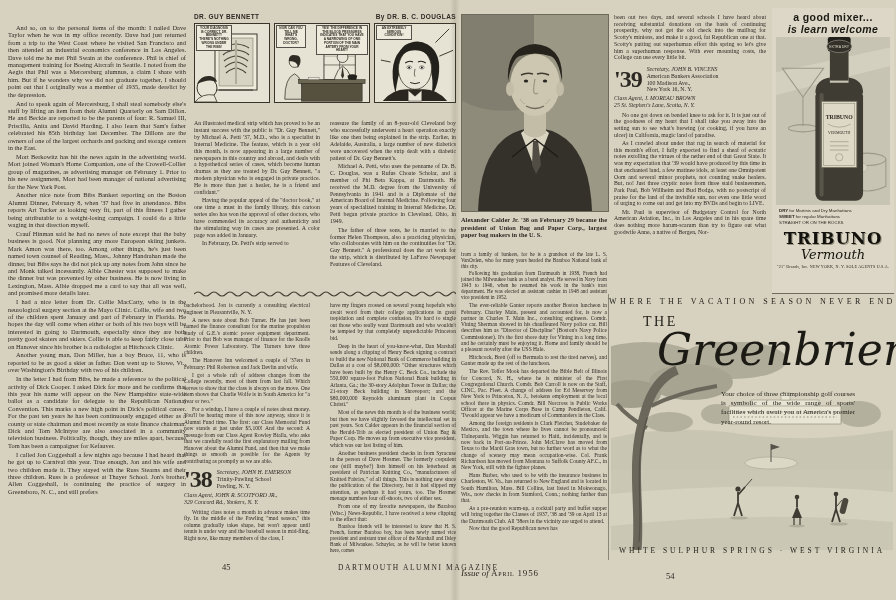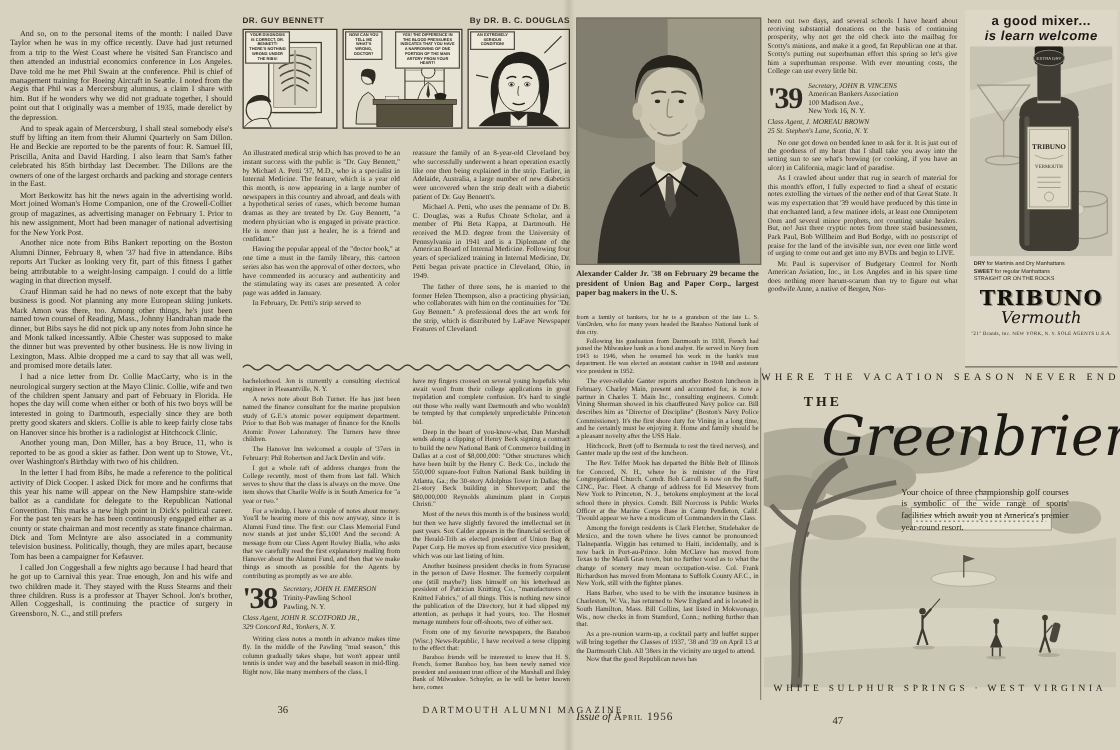--- a/index.html
+++ b/index.html
@@ -51,21 +51,21 @@
   .trib-usage{font-family:"Liberation Sans",sans-serif;font-size:4.4px;line-height:6px;margin-top:3px;padding-left:4px;}
   .trib-usage b{font-weight:bold;}
   .trib-logo{font-family:"DejaVu Serif",serif;font-weight:bold;font-size:16.5px;letter-spacing:1px;
     text-align:center;color:#13110d;text-shadow:1.1px 1.1px 0 #97937f;margin-top:3px;}
   .trib-script{font-family:"DejaVu Serif",serif;font-style:italic;font-size:13px;text-align:center;
     margin-top:-1px;color:#16140f;}
   .trib-agents{font-size:4.1px;text-align:center;letter-spacing:.2px;margin-top:2px;}
   
   .greenbrier{border-left:1px solid #8a8678;box-sizing:border-box;}
   .gb-tagline{text-align:center;font-size:8px;letter-spacing:3.4px;color:#23211a;white-space:nowrap;}
-  .gb-the{font-size:11px;letter-spacing:2.5px;font-weight:bold;color:#23211a;}
+  .gb-the{font-size:14px;letter-spacing:2.5px;font-weight:normal;color:#23211a;}
   .gb-name{font-family:"DejaVu Serif",serif;font-style:italic;font-size:44px;line-height:40px;color:#1c1a14;}
   .gb-body{font-size:7px;line-height:9.2px;text-align:justify;color:#26241d;}
   .gb-loc{text-align:center;font-size:7.5px;letter-spacing:3px;color:#23211a;white-space:nowrap;}
   .gutter{background:linear-gradient(90deg,rgba(90,80,60,0) 0%,rgba(90,80,60,.16) 50%,rgba(90,80,60,0) 100%);}
 </style>
 </head>
 <body>
 
 <div class="abs textcol c1" style="left:8px;top:24px;width:178px;height:552px;">
   <p>And so, on to the personal items of the month: I nailed Dave Taylor when he was in my office recently. Dave had just returned from a trip to the West Coast where he visited San Francisco and then attended an industrial economics conference in Los Angeles. Dave told me he met Phil Swain at the conference. Phil is chief of management training for Boeing Aircraft in Seattle. I noted from the Aegis that Phil was a Mercersburg alumnus, a claim I share with him. But if he wonders why we did not graduate together, I should point out that I originally was a member of 1935, made derelict by the depression.</p>
@@ -151,21 +151,21 @@
   <p>Michael A. Petti, who uses the penname of Dr. B. C. Douglas, was a Rufus Choate Scholar, and a member of Phi Beta Kappa, at Dartmouth. He received the M.D. degree from the University of Pennsylvania in 1941 and is a Diplomate of the American Board of Internal Medicine. Following four years of specialized training in Internal Medicine, Dr. Petti began private practice in Cleveland, Ohio, in 1949.</p>
   <p>The father of three sons, he is married to the former Helen Thompson, also a practicing physician, who collaborates with him on the continuities for "Dr. Guy Bennett." A professional does the art work for the strip, which is distributed by LaFave Newspaper Features of Cleveland.</p>
 </div>
 
 <div class="abs squiggle" style="left:194px;top:290px;width:262px;height:8px;">
   <svg width="262" height="8" viewBox="0 0 262 8">
     <path d="M0 4 Q4 0 8 4 T16 4 T24 4 T32 4 T40 4 T48 4 T56 4 T64 4 T72 4 T80 4 T88 4 T96 4 T104 4 T112 4 T120 4 T128 4 T136 4 T144 4 T152 4 T160 4 T168 4 T176 4 T184 4 T192 4 T200 4 T208 4 T216 4 T224 4 T232 4 T240 4 T248 4 T256 4 T262 4" stroke="#444033" stroke-width="1.1" fill="none"></path>
   </svg>
 </div>
 
-<div class="abs textcol cbot" style="left:194px;top:302px;width:126px;height:256px;">
+<div class="abs textcol cbot" style="left:184px;top:302px;width:126px;height:256px;">
   <p class="cont">bachelorhood. Jon is currently a consulting electrical engineer in Pleasantville, N. Y.</p>
   <p>A news note about Bob Turner. He has just been named the finance consultant for the marine propulsion study of G.E.'s atomic power equipment department. Prior to that Bob was manager of finance for the Knolls Atomic Power Laboratory. The Turners have three children.</p>
   <p>The Hanover Inn welcomed a couple of '37ers in February: Phil Robertson and Jack Devlin and wife.</p>
   <p>I got a whole raft of address changes from the College recently, most of them from last fall. Which serves to show that the class is always on the move. One item shows that Charlie Wolfe is in South America for "a year or two."</p>
   <p>For a windup, I have a couple of notes about money. You'll be hearing more of this now anyway, since it is Alumni Fund time. The first: our Class Memorial Fund now stands at just under $5,100! And the second: A message from our Class Agent Rowley Bialla, who asks that we carefully read the first explanatory mailing from Hanover about the Alumni Fund, and then that we make things as smooth as possible for the Agents by contributing as promptly as we are able.</p>
   <div class="class-head">
     <span class="class-year">'38</span>
     <span class="class-info">
       <div class="lbl">Secretary, JOHN H. EMERSON</div>
       <div>Trinity-Pawling School</div>
@@ -181,21 +181,21 @@
 
 <div class="abs textcol cbot" style="left:330px;top:302px;width:126px;height:256px;">
   <p class="cont">have my fingers crossed on several young hopefuls who await word from their college applications in great trepidation and complete confusion. It's hard to single out those who really want Dartmouth and who wouldn't be tempted by that completely unpredictable Princeton bid.</p>
   <p>Deep in the heart of you-know-what, Dan Marshall sends along a clipping of Henry Beck signing a contract to build the new National Bank of Commerce building in Dallas at a cost of $8,000,000: "Other structures which have been built by the Henry C. Beck Co., include the 550,000 square-foot Fulton National Bank building in Atlanta, Ga.; the 30-story Adolphus Tower in Dallas; the 21-story Beck building in Shreveport; and the $80,000,000 Reynolds aluminum plant in Corpus Christi."</p>
   <p>Most of the news this month is of the business world; but then we have slightly favored the intellectual set in past years. Sox Calder appears in the financial section of the Herald-Trib as elected president of Union Bag &amp; Paper Corp. He moves up from executive vice president, which was our last listing of him.</p>
   <p>Another business president checks in from Syracuse in the person of Dave Hosmer. The formerly corpulent one (still maybe?) lists himself on his letterhead as president of Patrician Knitting Co., "manufacturers of Knitted Fabrics," of all things. This is nothing new since the publication of the Directory, but it had slipped my attention, as perhaps it had yours, too. The Hosmer menage numbers four off-shoots, two of either sex.</p>
   <p>From one of my favorite newspapers, the Baraboo (Wisc.) News-Republic, I have received a terse clipping to the effect that:</p>
   <p class="smallq">Baraboo friends will be interested to know that H. S. French, former Baraboo boy, has been newly named vice president and assistant trust officer of the Marshall and Ilsley Bank of Milwaukee. Schuyler, as he will be better known here, comes</p>
 </div>
 
-<div class="abs pgnum" style="left:222px;top:562px;">36</div>
+<div class="abs pgnum" style="left:222px;top:562px;">45</div>
 <div class="abs mag-footer" style="left:338px;top:563px;">DARTMOUTH ALUMNI MAGAZINE</div>
 
 <div class="abs gutter" style="left:450px;top:0;width:10px;height:600px;"></div>
 
 <div class="abs photo-frame" style="left:461px;top:14px;width:146px;height:196px;">
   <svg viewBox="0 0 146 196" width="146" height="196">
     <rect width="146" height="196" fill="#8f8b7b"></rect>
     <rect x="72" width="74" height="196" fill="#9c9886"></rect>
     <path d="M0 0 h72 v92 q-42 10 -72 -6z" fill="#827e6f"></path>
     <path d="M16 196 q2 -52 26 -72 q14 -11 31 -11 q17 0 31 11 q24 20 26 72z" fill="#34312a"></path>
@@ -331,13 +331,13 @@
     <span class="gb-name" style="margin-left:14px;">Greenbrier</span>
   </div>
   <div class="abs gb-body" style="left:112px;top:96px;width:134px;">Your choice of three championship golf courses is symbolic of the wide range of sports' facilities which await you at America's premier year-round resort.</div>
   <div class="abs gb-loc" style="left:0;top:252px;width:286px;">WHITE SULPHUR SPRINGS  ·  WEST VIRGINIA</div>
 </div>
 
 <div class="abs issue-footer" style="left:461px;top:568px;">
   <span class="lbl">Issue of</span>
   <span class="date">April 1956</span>
 </div>
-<div class="abs pgnum" style="left:666px;top:571px;">47</div>
+<div class="abs pgnum" style="left:666px;top:571px;">54</div>
 
 </body></html>

